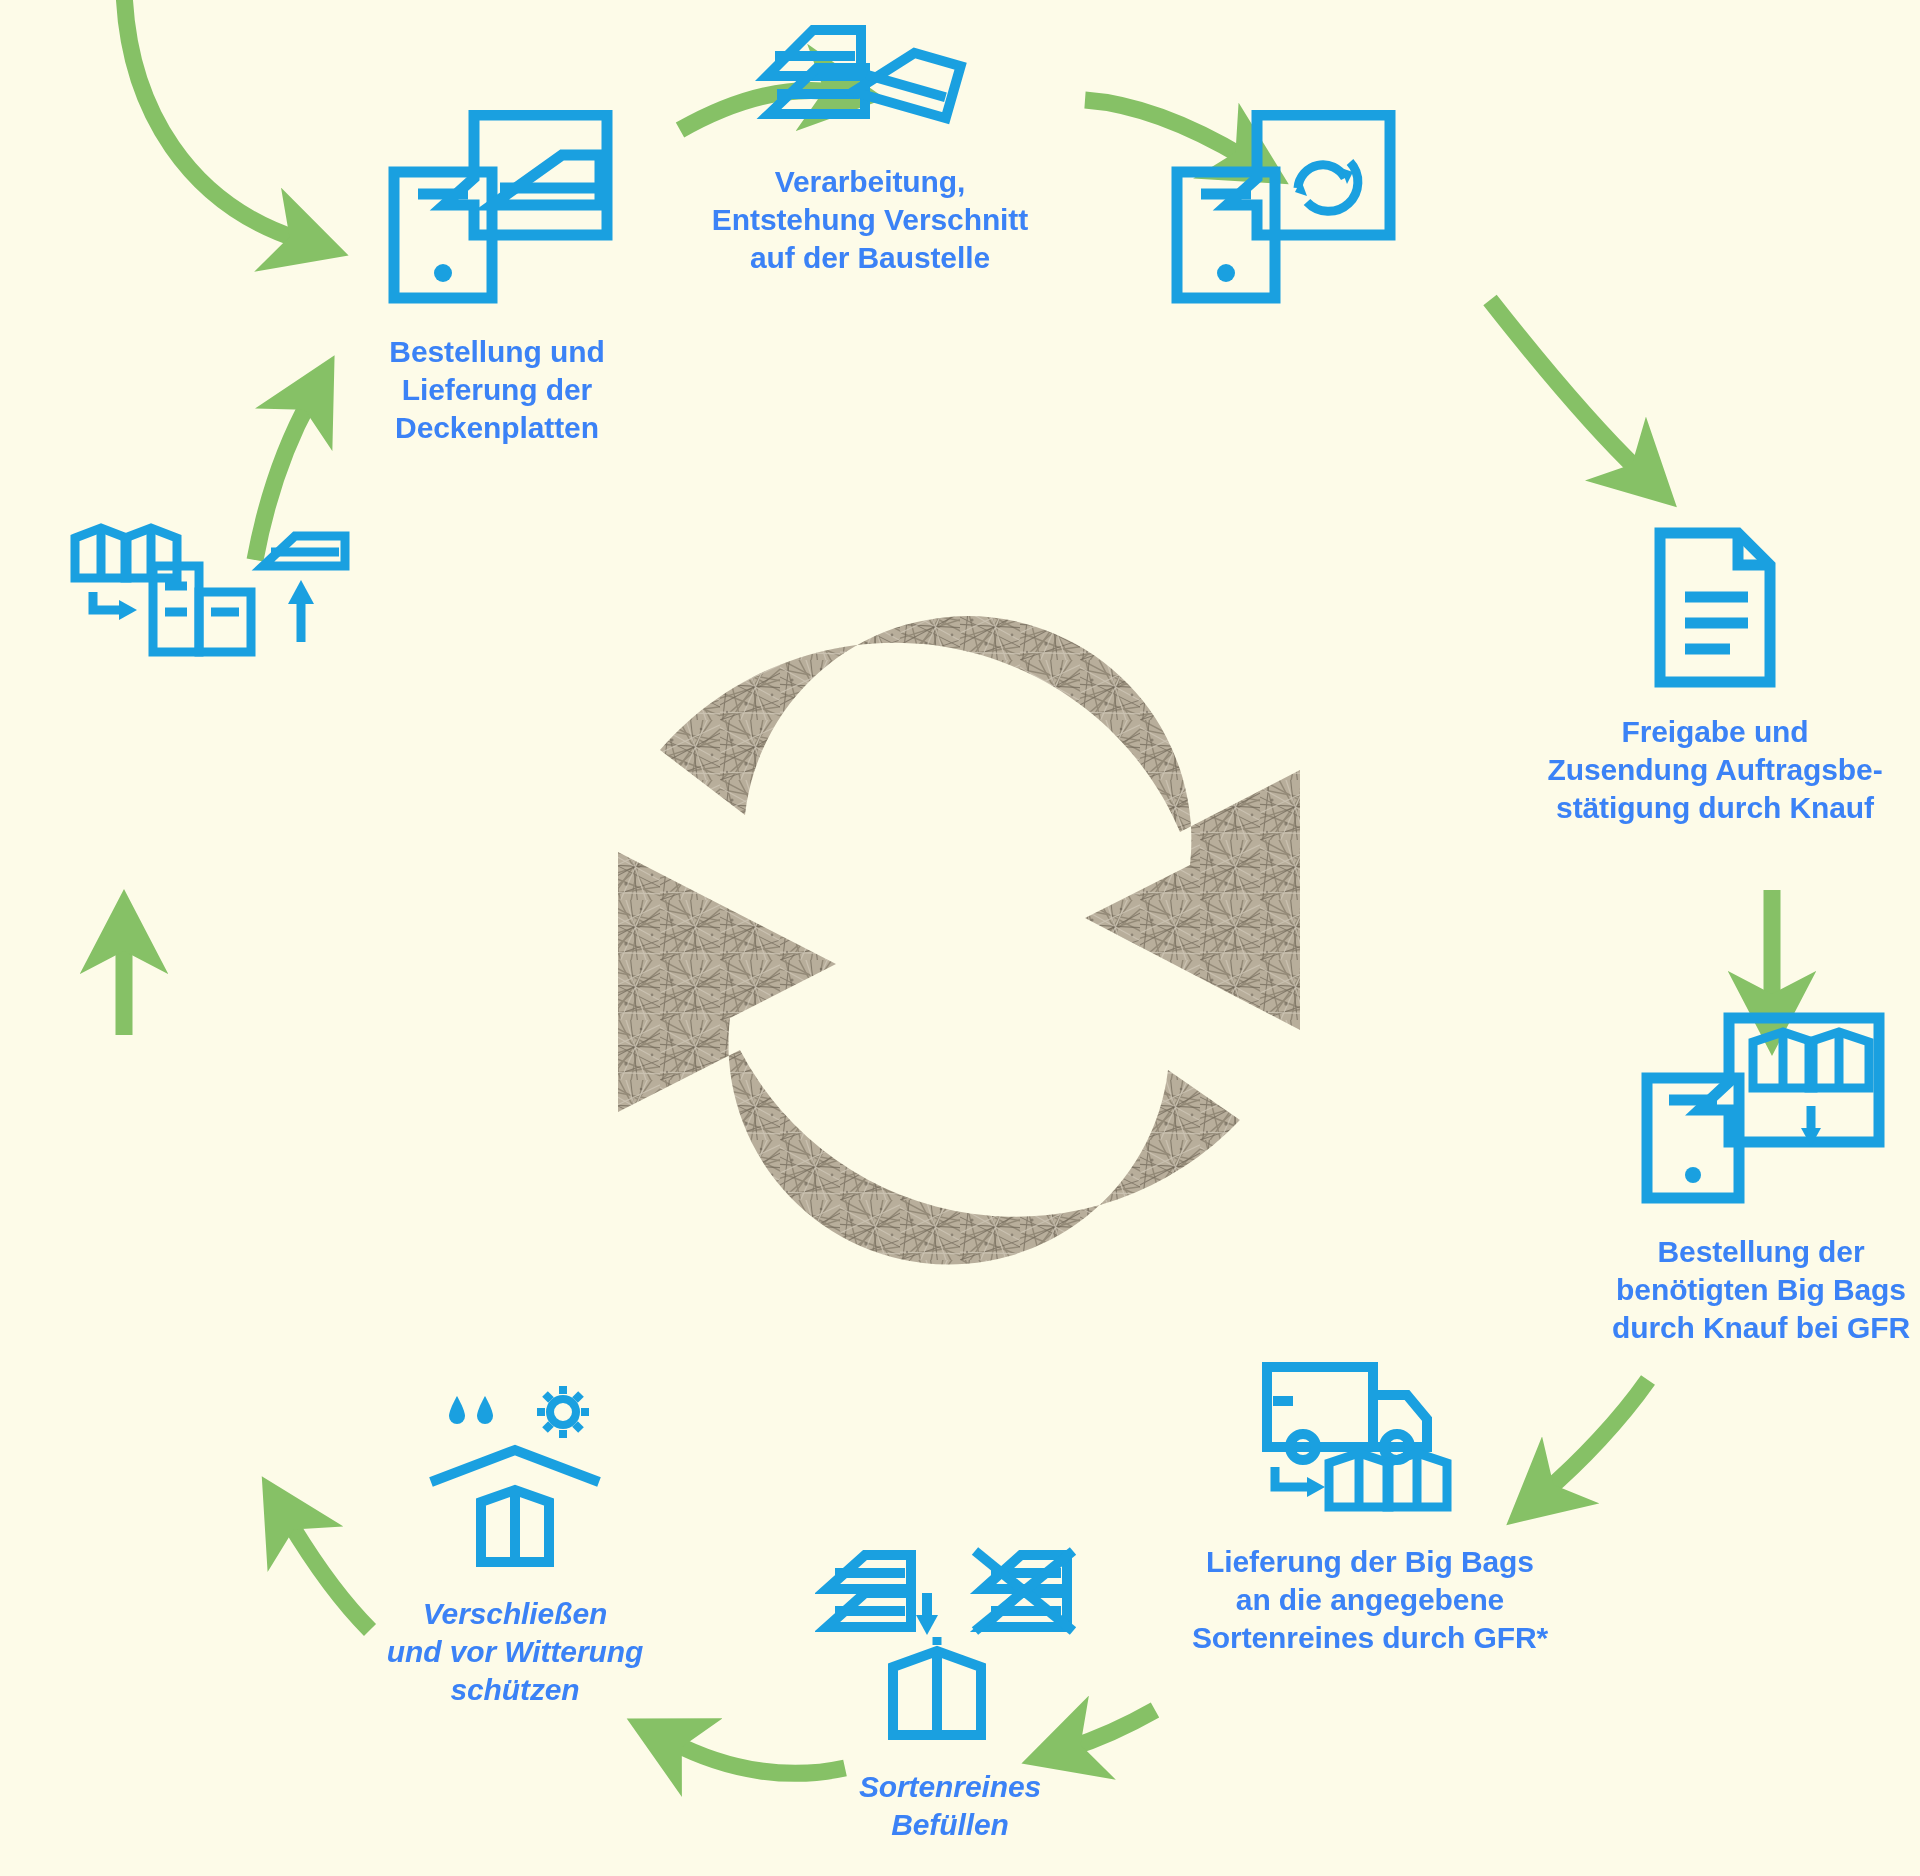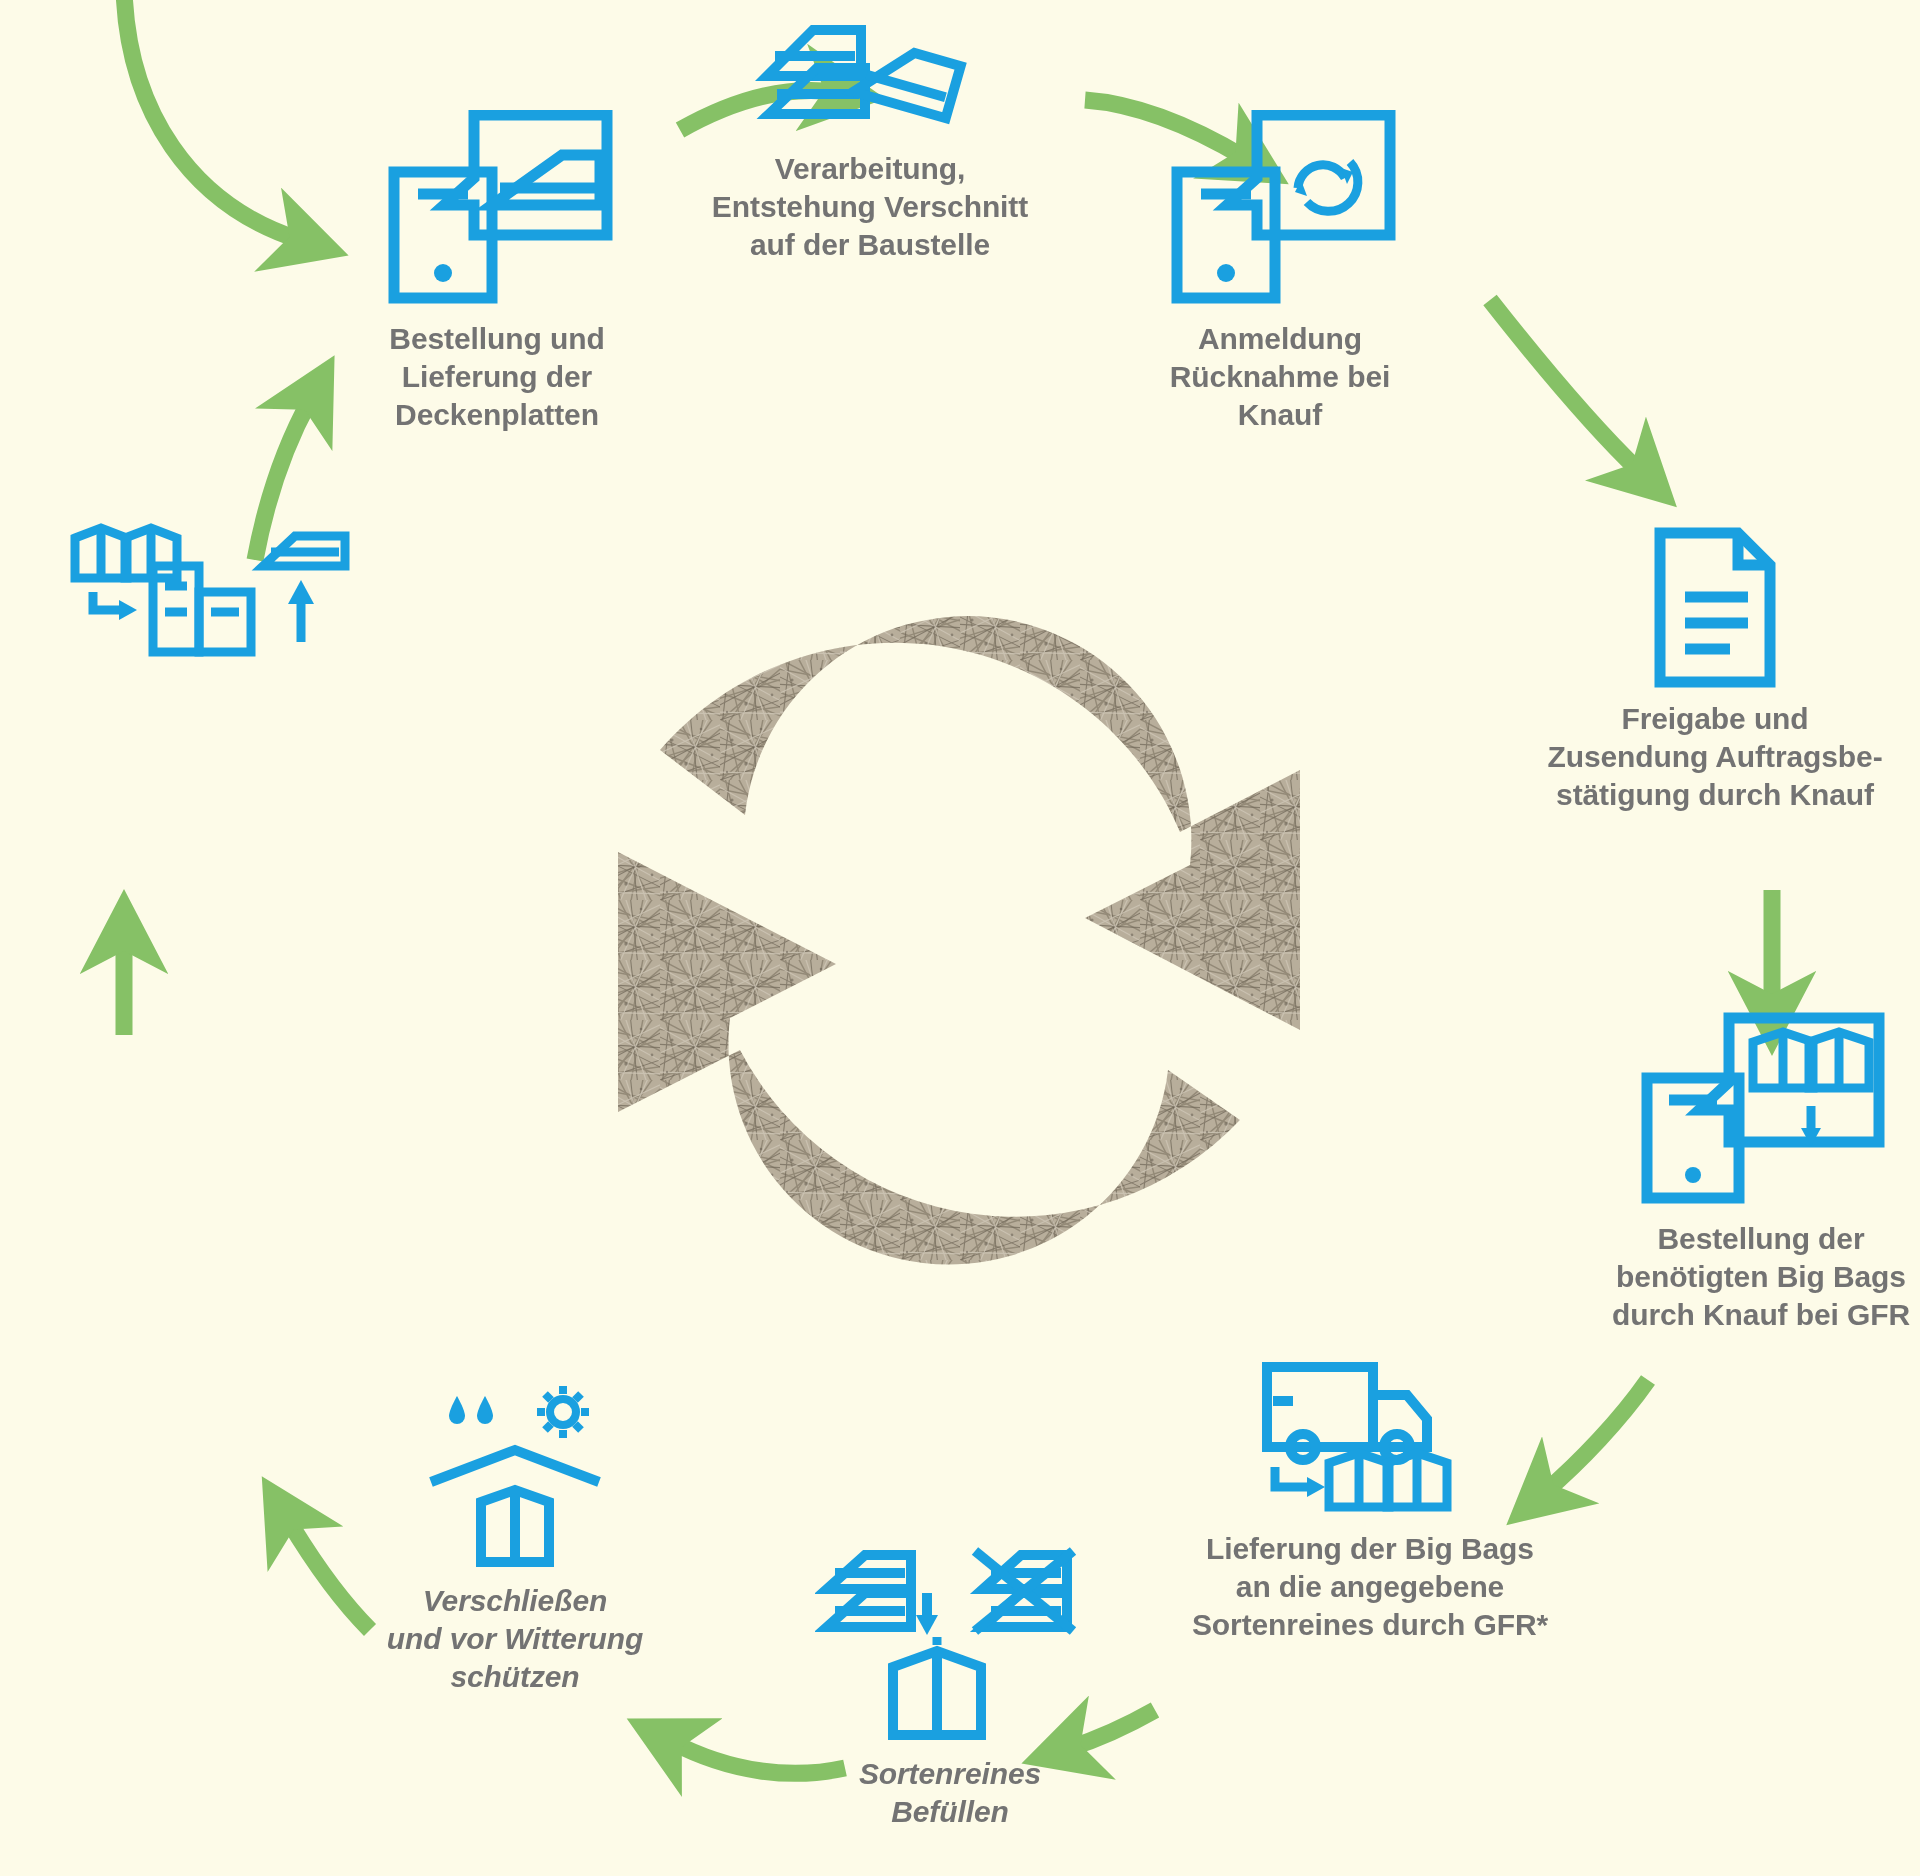--- a/index.html
+++ b/index.html
@@ -8,25 +8,25 @@
     background:#FDFBE8;
     font-family:"Liberation Sans",sans-serif;
     overflow:hidden;
     position:relative;
   }
   #stage{position:absolute;inset:0;}
   .node{position:absolute;text-align:center;}
   .node .icon{display:block;margin:0 auto;}
   .node .cap{
     font-weight:bold;
-    color:#737373;
+    color:#3b82f6;
     font-size:30px;
     line-height:1.26;
     letter-spacing:-0.1px;
-    margin-top:10px;
+    margin-top:23px;
     white-space:pre-line;
   }
   .arrowlayer{position:absolute;inset:0;pointer-events:none;}
   .center-sym{position:absolute;}
 </style>
 </head>
 <body>
 
 <div id="stage">
 
@@ -156,23 +156,20 @@
       <g fill="none" stroke="#1AA0E0" stroke-width="9" stroke-linecap="butt">
         <path d="M143,78 A25,25 0 0 1 190,68"></path>
         <path d="M195,52 A25,25 0 0 1 152,92"></path>
       </g>
       <g fill="#1AA0E0">
         <path d="M186,58 L198,62 L192,74 Z"></path>
         <path d="M152,86 L140,82 L146,70 Z"></path>
       </g>
       <circle cx="71" cy="163" r="9" fill="#1AA0E0"></circle>
     </svg>
-    <div class="cap">Anmeldung
-Rücknahme bei
-Knauf</div>
   </div>
 
   <div class="node" style="left:1510px;top:525px;width:410px;">
     <svg class="icon" width="150" height="165" viewBox="0 0 150 165">
       <g fill="none" stroke="#1AA0E0" stroke-width="11" stroke-linejoin="miter">
         <path d="M20,8 L98,8 L130,40 L130,157 L20,157 Z"></path>
         <path d="M98,8 L98,40 L130,40"></path>
         <line x1="45" y1="72" x2="108" y2="72"></line>
         <line x1="45" y1="98" x2="108" y2="98"></line>
         <line x1="45" y1="124" x2="90" y2="124"></line>

